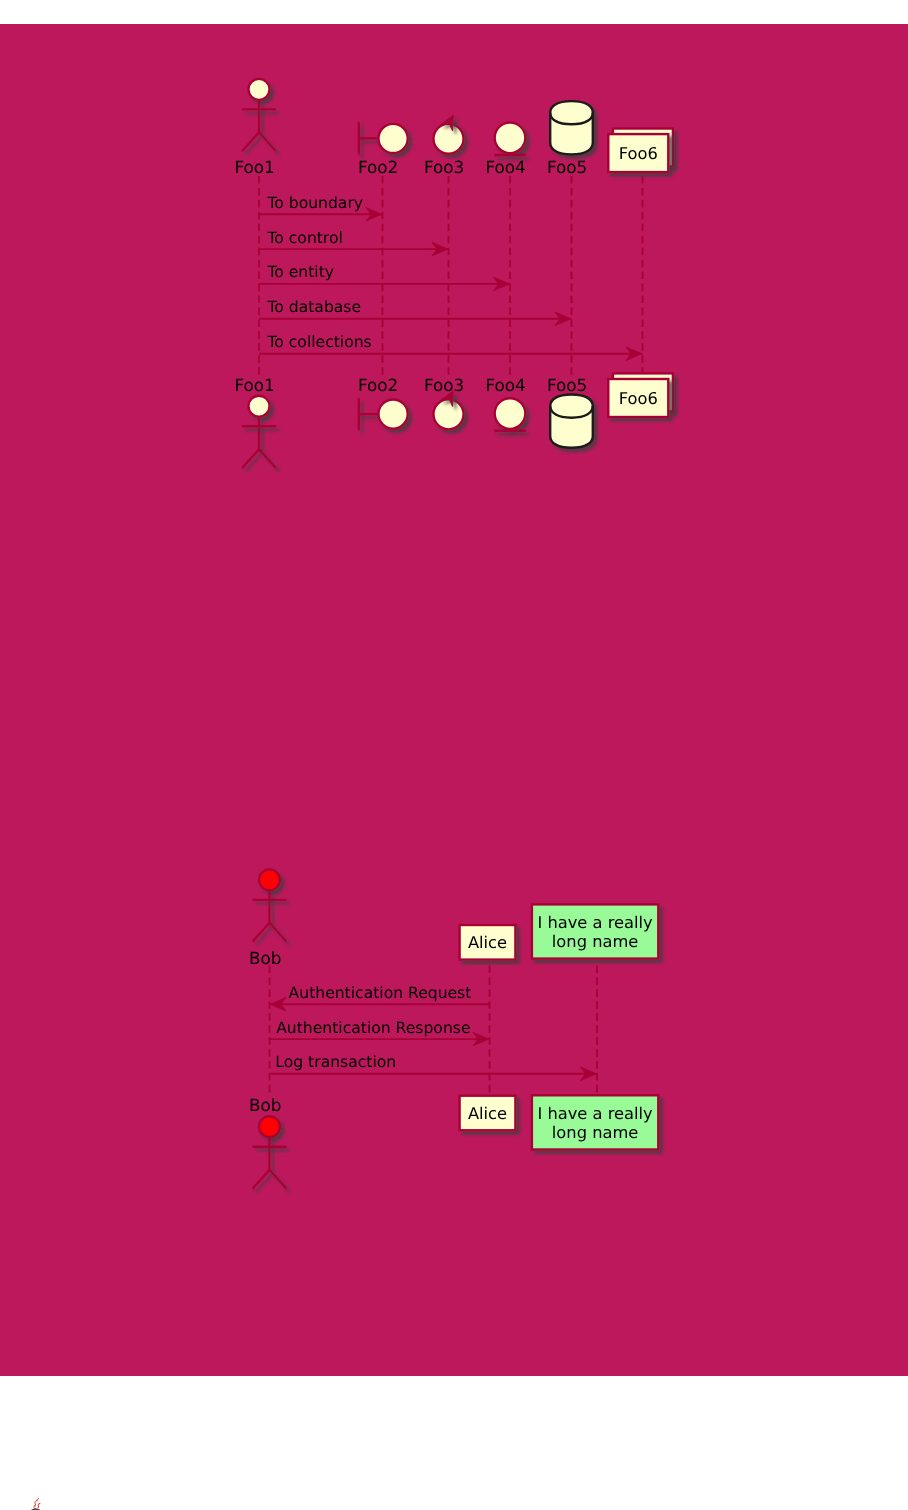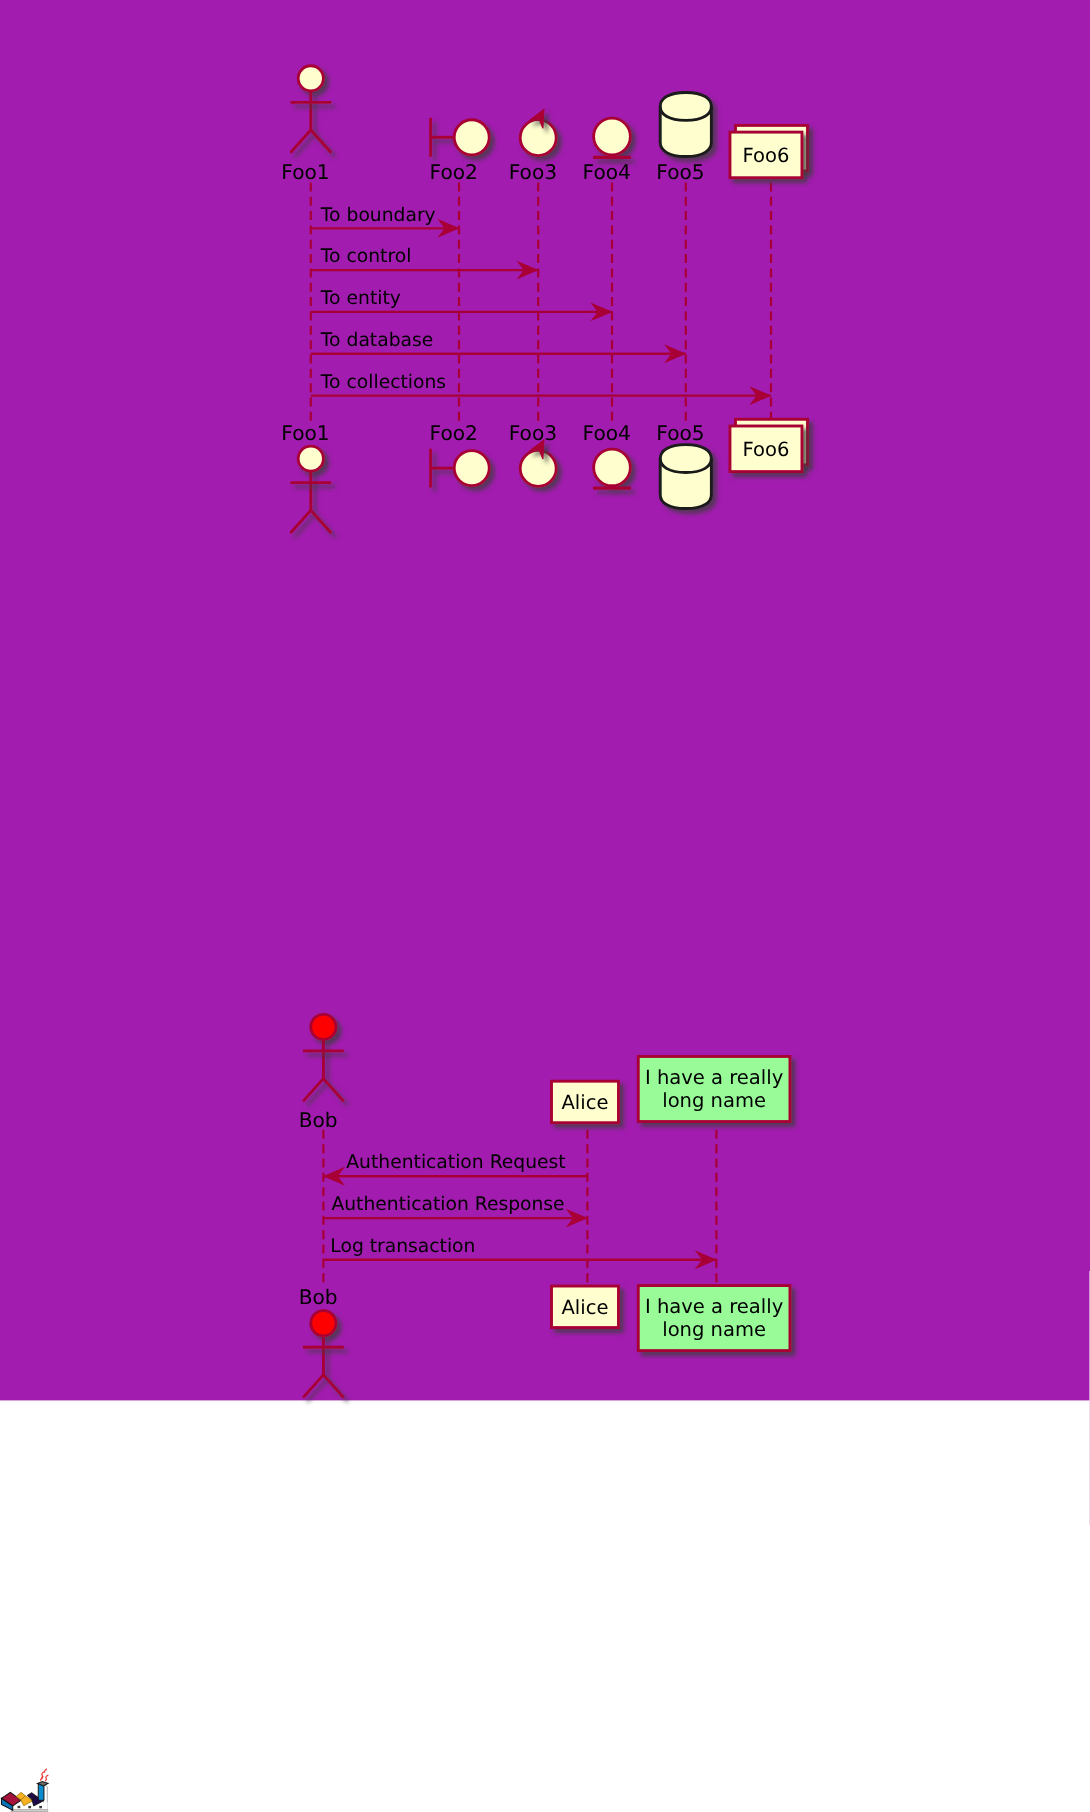--- a/index.html
+++ b/index.html
@@ -1,18 +1,18 @@
 <!DOCTYPE html>
 <html><head>
 <meta charset="utf-8">
 <style>
   html,body{margin:0;padding:0;background:#ffffff;}
   body{width:908px;height:1510px;overflow:hidden;-webkit-font-smoothing:antialiased;text-rendering:geometricPrecision;
        font-family:"DejaVu Sans",sans-serif;}
-  .page{position:relative;width:908px;height:1167px;background:#a21caf;}
+  .page{position:relative;width:908px;height:1352px;background:#be185d;margin-top:24px;}
   svg{display:block;overflow:visible;}
   .diagram{position:absolute;}
   #diagram-1{left:0px;top:0px;}
   #diagram-2{left:0px;top:0px;}
   #logo{position:absolute;left:0px;top:1472px;}
   text{font-family:"DejaVu Sans",sans-serif;fill:#000000;}
   .lbl{font-size:16.8px;fill:#000000;}
   .msg{font-size:15.6px;fill:#000000;}
   .boxtxt{font-size:16.3px;fill:#000000;}
 </style>

